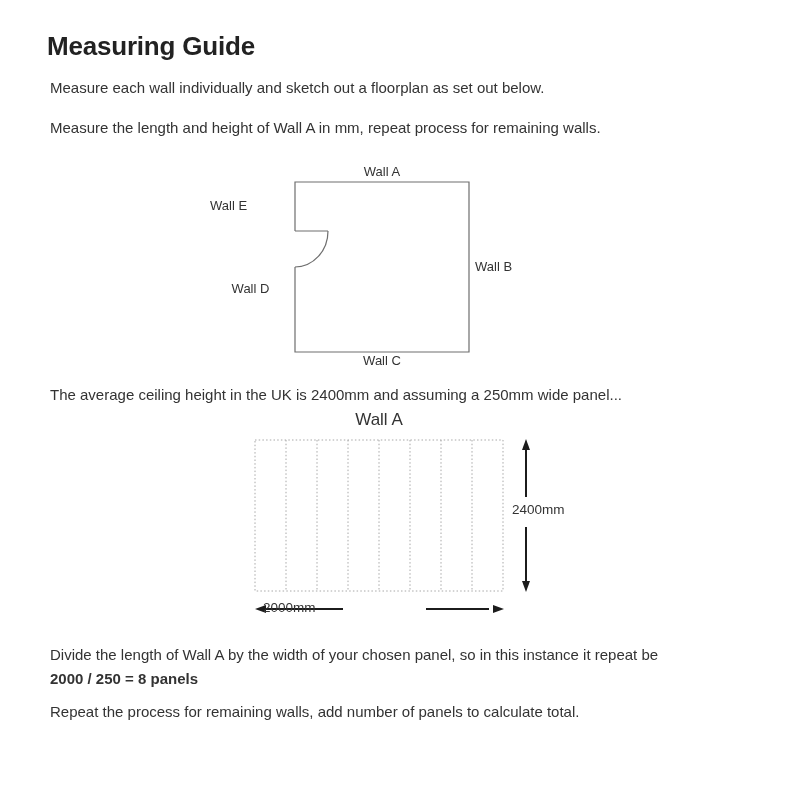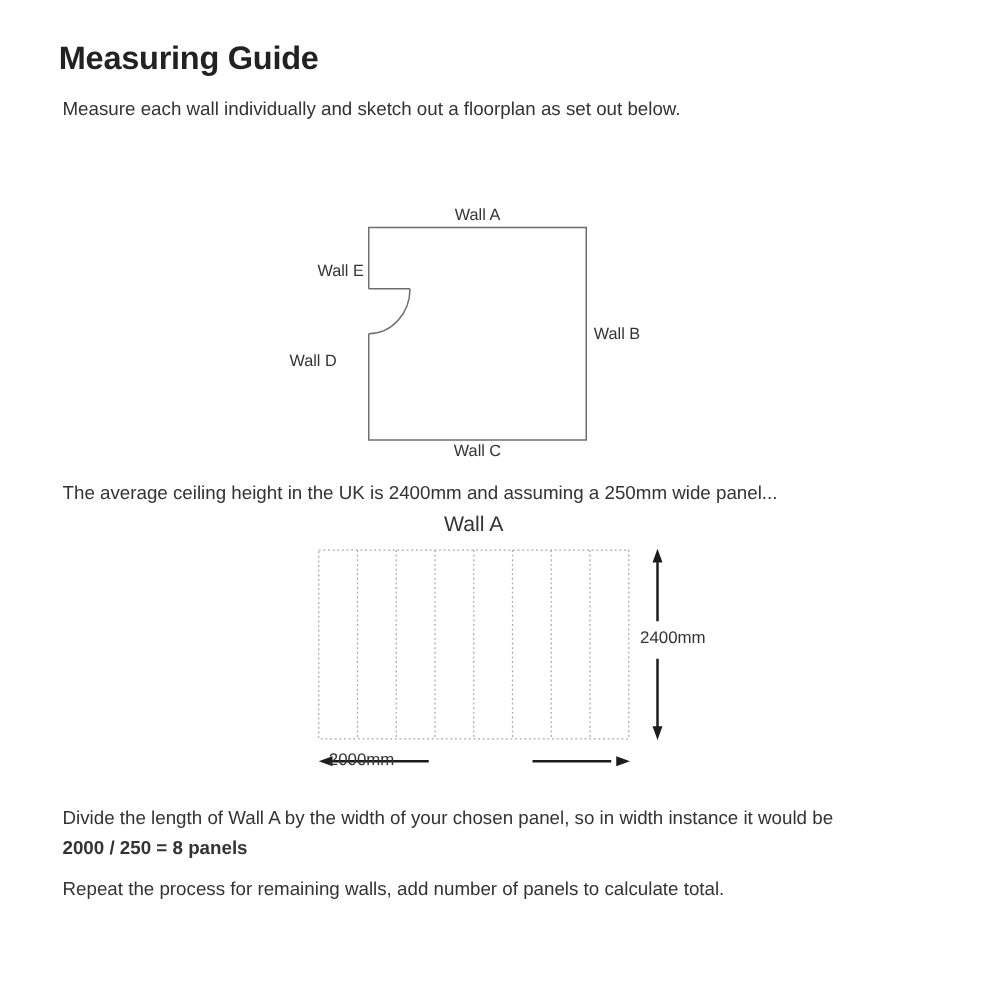--- a/index.html
+++ b/index.html
@@ -40,21 +40,21 @@
   .fp-svg { position: absolute; left: 290px; top: 177px; }
   .wall-line { stroke: var(--diagram-line, #6e6e6e); stroke-width: 1.2; fill: none; }
 
   .fp-label {
     position: absolute;
     font-size: 13px;
     color: var(--text, #333333);
     white-space: nowrap;
   }
   .fp-a { left: 295px; width: 174px; top: 164px; text-align: center; }
-  .fp-e { left: 210px; width: 81px; top: 209px; text-align: right; }
+  .fp-e { left: 210px; width: 81px; top: 198px; }
   .fp-b { left: 475px; top: 259px; }
   .fp-d { left: 210px; width: 81px; top: 281px; text-align: center; }
   .fp-c { left: 295px; width: 174px; top: 353px; text-align: center; }
 
   .pd-title {
     position: absolute;
     left: 255px; width: 248px; top: 410px;
     text-align: center;
     font-size: 17px;
     color: var(--text, #333333);
@@ -85,20 +85,21 @@
   .slat-side { fill: var(--logo-slat-side, #23221a); }
 </style>
 </head>
 <body>
 
 <div class="page">
 
   <h1 class="page-title">Measuring Guide</h1>
 
   <p class="body-text t-p1">Measure each wall individually and sketch out a floorplan as set out below.</p>
+  <p class="body-text t-p2">Measure the length and height of Wall A in mm, repeat process for remaining walls.</p>
 
   <svg class="fp-svg" width="190" height="185" viewBox="0 0 190 185">
     <path class="wall-line" d="M5 90 L5 175 L179 175 L179 5 L5 5 L5 54"></path>
     <path class="wall-line" d="M5 54 H38"></path>
     <path class="wall-line" d="M38 54 A33 36 0 0 1 5 90"></path>
   </svg>
   <div class="fp-label fp-a">Wall A</div>
   <div class="fp-label fp-e">Wall E</div>
   <div class="fp-label fp-b">Wall B</div>
   <div class="fp-label fp-d">Wall D</div>
@@ -125,21 +126,21 @@
     <polygon class="arrow-head" points="276,157 272,146 280,146"></polygon>
 
     <polygon class="arrow-head" points="5,174 16,170 16,178"></polygon>
     <line class="arrow-line" x1="14" y1="174" x2="93" y2="174"></line>
     <line class="arrow-line" x1="176" y1="174" x2="239" y2="174"></line>
     <polygon class="arrow-head" points="254,174 243,170 243,178"></polygon>
   </svg>
   <div class="dim-label dim-height">2400mm</div>
   <div class="dim-label dim-width">2000mm</div>
 
-  <p class="body-text t-p4">Divide the length of Wall A by the width of your chosen panel, so in width instance it would be</p>
+  <p class="body-text t-p4">Divide the length of Wall A by the width of your chosen panel, so in this instance it repeat be</p>
   <p class="body-text t-p5 bold">2000 / 250 = 8 panels</p>
   <p class="body-text t-p6">Repeat the process for remaining walls, add number of panels to calculate total.</p>
 
   <div class="logo">
     <svg viewBox="0 0 48 68">
       <polygon class="slat-side" points="33,13 39,14.8 39,58.6 33,60.4"></polygon>
       <polygon class="slat" points="8,19 33,13 39,14.8 39,19 14,25 8,23"></polygon>
       <polygon class="slat" points="8,25.8 33,19.8 39,21.6 39,24.6 14,30.6 8,28.8"></polygon>
       <polygon class="slat" points="8,32.6 33,26.6 39,28.4 39,31.4 14,37.4 8,35.6"></polygon>
       <polygon class="slat" points="8,39.4 33,33.4 39,35.2 39,38.2 14,44.2 8,42.4"></polygon>

